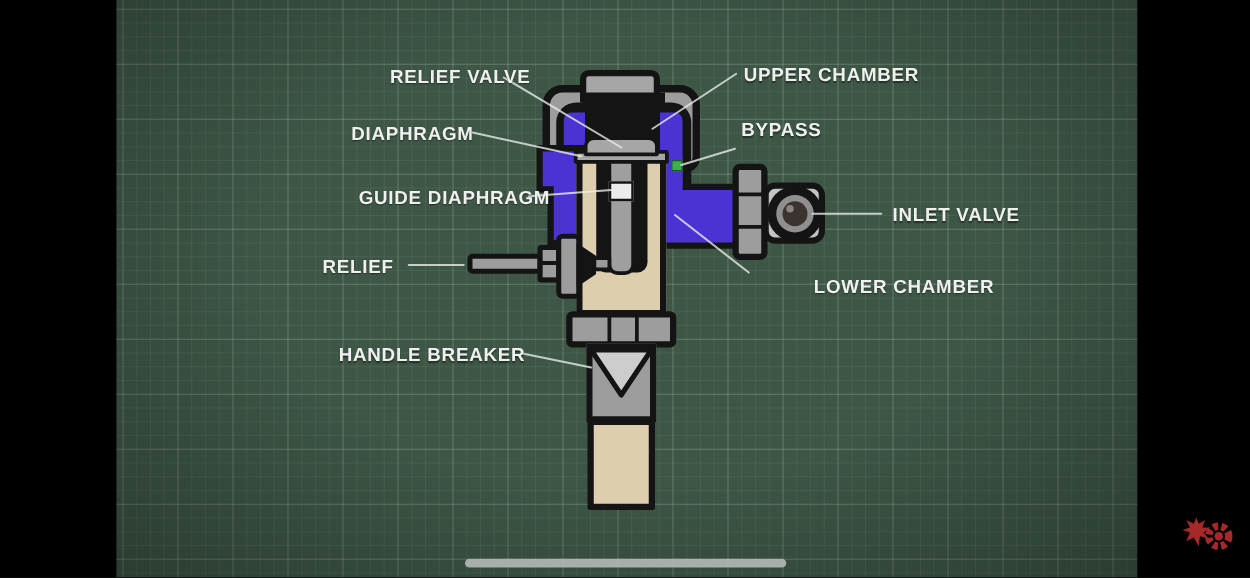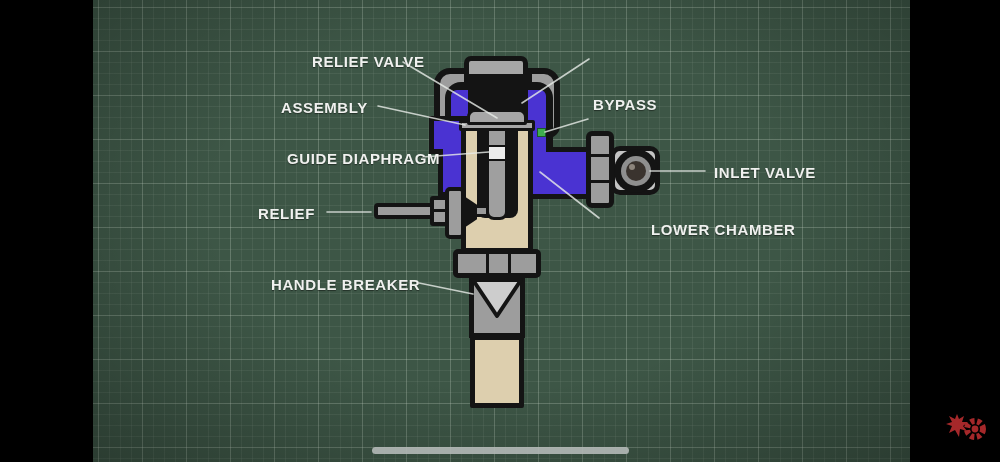--- a/index.html
+++ b/index.html
@@ -109,24 +109,25 @@
       <line x1="327" y1="212" x2="371" y2="212"></line>
       <line x1="419" y1="283" x2="473" y2="294"></line>
       <line x1="589" y1="59" x2="522" y2="103"></line>
       <line x1="588" y1="119" x2="545" y2="132"></line>
       <line x1="705" y1="171" x2="650" y2="171"></line>
       <line x1="599" y1="218" x2="540" y2="172"></line>
     </g>
   </svg>
 
   <span class="label" style="left:292px;top:53px;margin-left:20px;">RELIEF VALVE</span>
-  <span class="label" style="left:281px;top:99px;">ASSEMBLY</span>
+  <span class="label" style="left:281px;top:99px;">DIAPHRAGM</span>
   <span class="label" style="left:287px;top:150px;">GUIDE DIAPHRAGM</span>
   <span class="label" style="left:258px;top:205px;">RELIEF</span>
   <span class="label" style="left:271px;top:276px;">HANDLE BREAKER</span>
+  <span class="label" style="left:595px;top:52px;">UPPER CHAMBER</span>
   <span class="label" style="left:593px;top:96px;">BYPASS</span>
   <span class="label" style="left:714px;top:164px;text-align:right;">INLET VALVE</span>
   <span class="label" style="left:607px;top:221px;margin-left:44px;">LOWER CHAMBER</span>
 
   <div class="bar left"></div>
   <div class="bar right"></div>
 
   <div class="scrubber"></div>
 
   <svg class="logo" viewBox="0 0 44 34">

